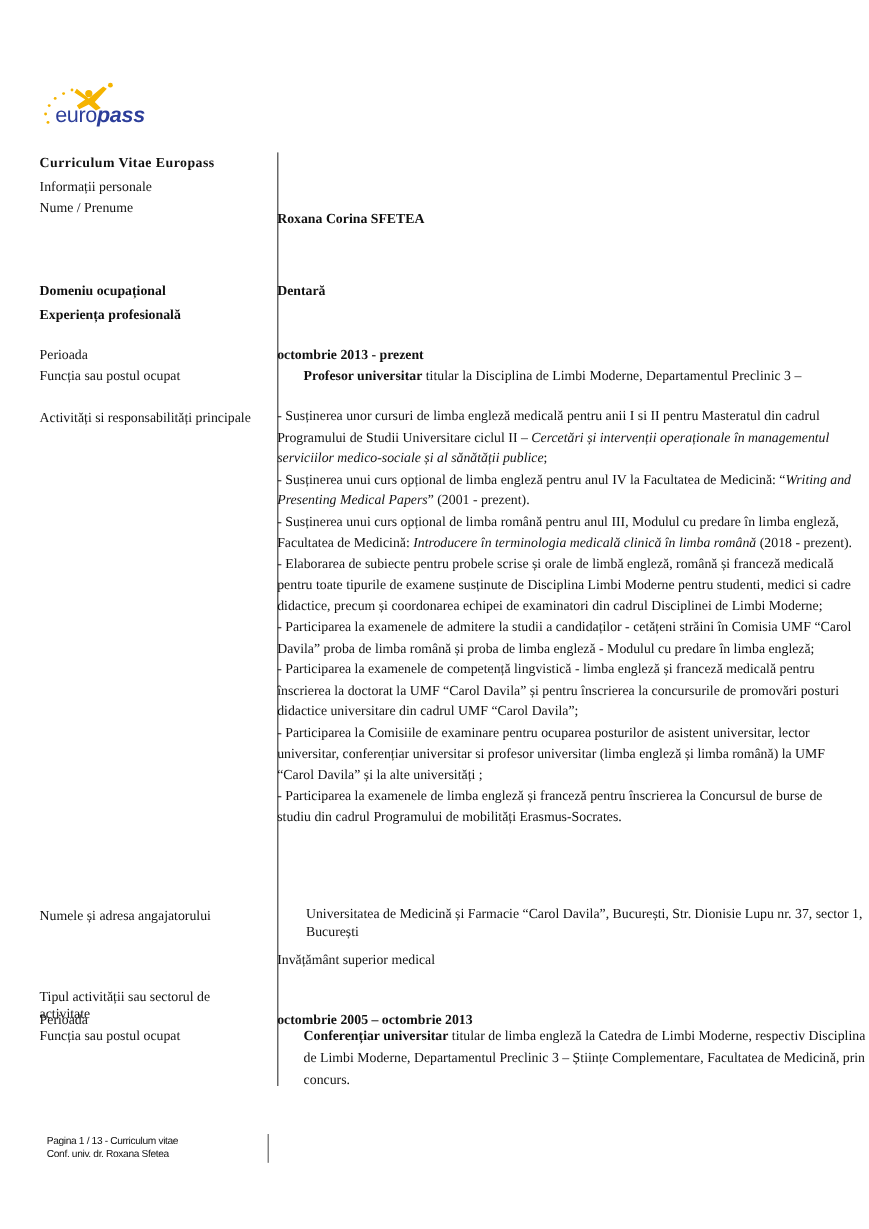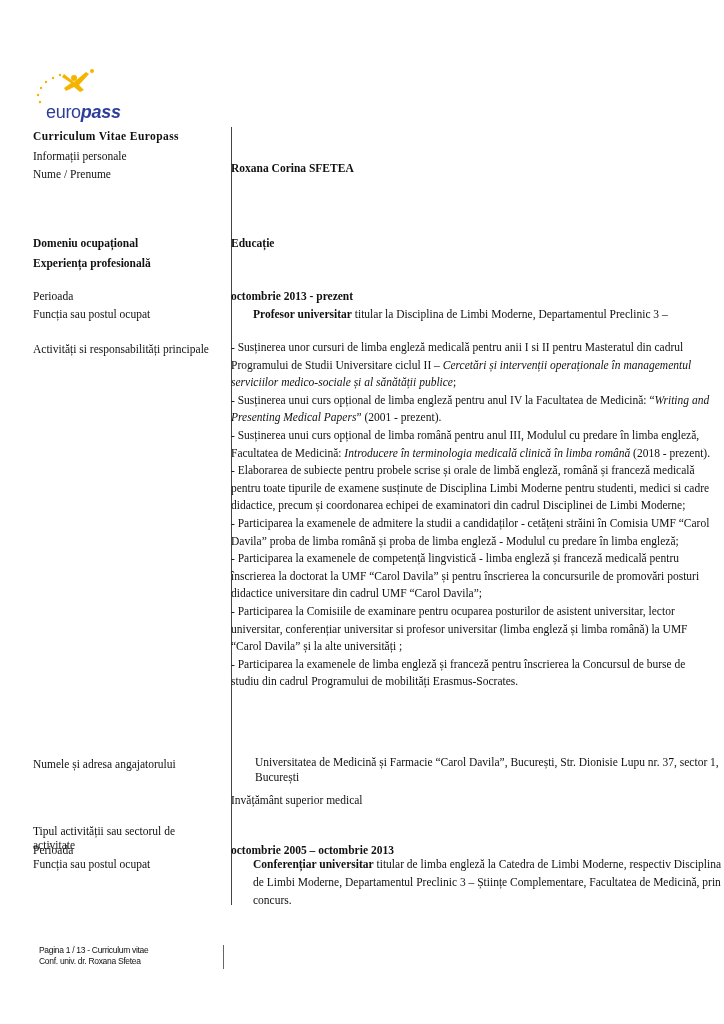--- a/index.html
+++ b/index.html
@@ -1,20 +1,20 @@
 <!DOCTYPE html>
 <html><head>
   <meta charset="utf-8">
   <style>
     html, body { margin: 0; padding: 0; background: #ffffff; }
     body { width: 724px; height: 1024px; position: relative; overflow: hidden;
            font-family: "Liberation Serif", serif; color: #111; }
     .logo { position: absolute; left: 34px; top: 66px; width: 90px; height: 44px; }
     .logo-text { position: absolute; left: 12px; top: 20px; font-family: "Liberation Sans", sans-serif;
-                 font-size: 18px; color: #2c3e9a; letter-spacing: -0.3px; margin-top: 16px; }
+                 font-size: 18px; color: #2c3e9a; letter-spacing: -0.3px; }
     .logo-text b { font-style: italic; font-weight: bold; }
     .divider { position: absolute; left: 231px; top: 127px; width: 1px; height: 778px; background: #444; }
     .footer-divider { position: absolute; left: 223px; top: 945px; width: 1px; height: 24px; background: #666; }
     .lbl { position: absolute; left: 33px; font-size: 11.5px; line-height: 14px; }
     .val { position: absolute; left: 231px; width: 482px; font-size: 11.5px; line-height: 18px; }
     .b { font-weight: bold; }
     .title { font-weight: bold; letter-spacing: 0.4px; }
     .ind { padding-left: 22px; }
     .footer { position: absolute; left: 39px; top: 945px; font-family: "Liberation Sans", sans-serif;
               font-size: 8.5px; line-height: 11px; color: #111; letter-spacing: -0.3px; }
@@ -40,24 +40,24 @@
   <div class="logo-text">
     <span>euro</span><b>pass</b>
   </div>
 </div>
 
 <div class="divider"></div>
 
 <div class="lbl title" style="top:129px">Curriculum Vitae Europass</div>
 <div class="lbl" style="top:149px">Informații personale</div>
 <div class="lbl" style="top:167px">Nume / Prenume</div>
-<div class="val b" style="top:159px">Roxana Corina SFETEA</div>
+<div class="val b" style="top:174px">Roxana Corina SFETEA</div>
 
 <div class="lbl b" style="top:236px">Domeniu ocupațional</div>
-<div class="val b" style="top:234px">Educație</div>
+<div class="val b" style="top:234px">Dentară</div>
 <div class="lbl b" style="top:256px">Experiența profesională</div>
 
 <div class="lbl" style="top:289px">Perioada</div>
 <div class="val b" style="top:287px">octombrie 2013 - prezent</div>
 
 <div class="lbl" style="top:307px">Funcția sau postul ocupat</div>
 <div class="val ind" style="top:305px">
   <span class="b">Profesor universitar</span><span> titular la Disciplina de Limbi Moderne, Departamentul Preclinic 3 –</span><br>
 </div>
 

